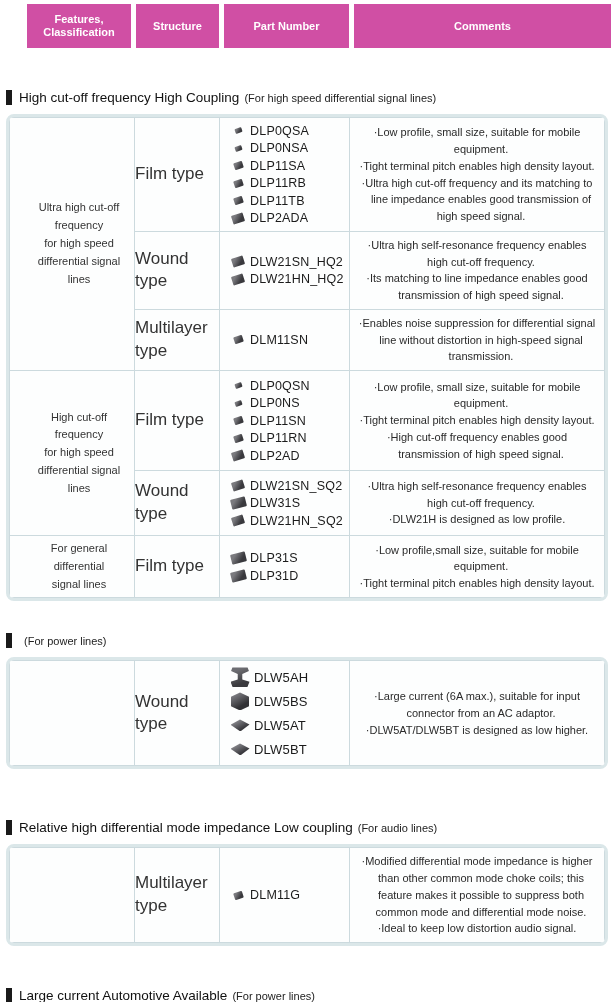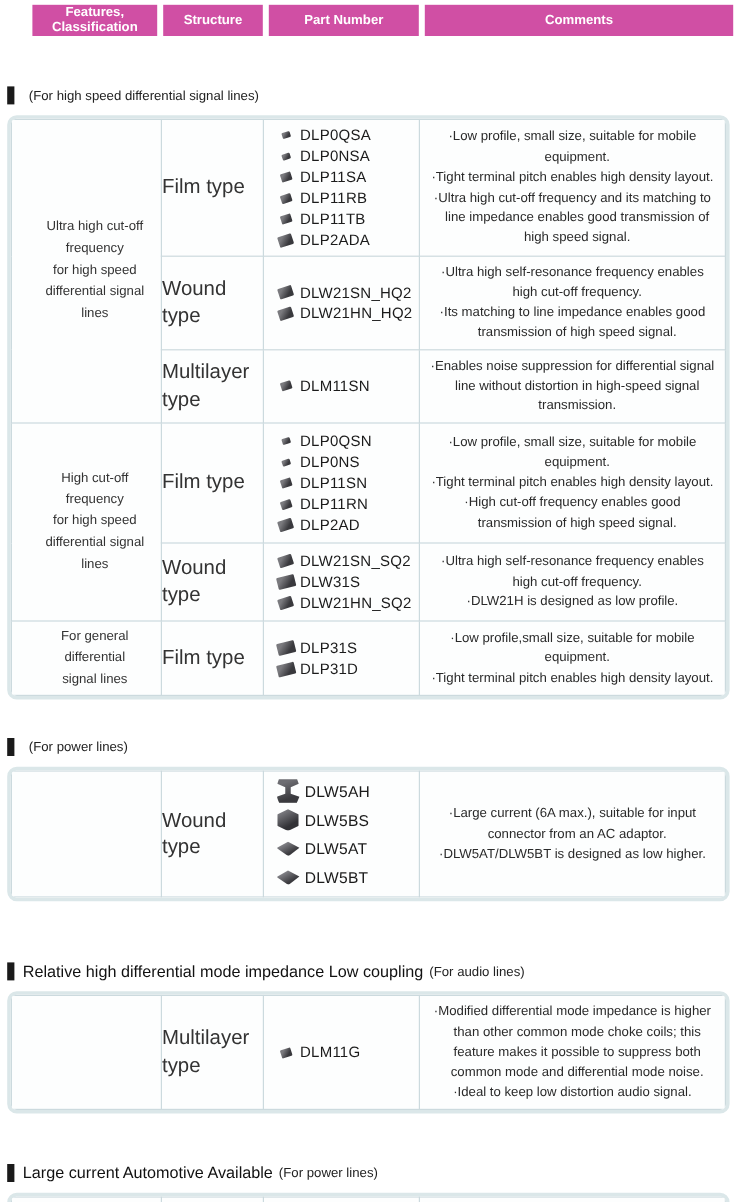--- a/index.html
+++ b/index.html
@@ -1,20 +1,20 @@
 <!DOCTYPE html>
 <html><head>
 <meta charset="utf-8">
 <style>
   * { margin:0; padding:0; box-sizing:border-box; }
   html,body { width:614px; height:1002px; overflow:hidden; background:#fff;
               font-family:"Liberation Sans", sans-serif; color:#222; }
 
   
-  .hdr-row { display:flex; gap:5px; margin:4px 0 0 27px; width:584px; height:26px; }
+  .hdr-row { display:flex; gap:5px; margin:4px 0 0 27px; width:584px; height:44px; }
   .hdr-cell { background:#d04fa4; color:#fff; font-weight:bold; font-size:11px;
               display:flex; align-items:center; justify-content:center; text-align:center;
               line-height:1.15; white-space:pre-line; }
   .hdr-c0 { width:104px; } .hdr-c1 { width:83px; } .hdr-c2 { width:125px; } .hdr-c3 { flex:1; }
 
   
   .sec-title { display:flex; align-items:center; margin-left:6px; height:17px; }
   .sec-bar { width:6px; height:15px; background:#1a1a1a; margin-right:7px; flex:none; }
   .sec-text { font-size:13.5px; color:#111; }
   .sec-sub { font-size:11px; color:#222; margin-left:5px; }
@@ -78,20 +78,21 @@
 <div class="hdr-row">
   <div class="hdr-cell hdr-c0">Features,
 Classification</div>
   <div class="hdr-cell hdr-c1">Structure</div>
   <div class="hdr-cell hdr-c2">Part Number</div>
   <div class="hdr-cell hdr-c3">Comments</div>
 </div>
 
 <div class="sec-title mt-s1">
   <span class="sec-bar"></span>
+  <span class="sec-text">High cut-off frequency High Coupling</span>
   <span class="sec-sub">(For high speed differential signal lines)</span>
 </div>
 
 <div class="tbl-wrap">
   <table>
     <colgroup>
         <col style="width:125px">
         <col style="width:85px">
         <col style="width:130px">
         <col>

